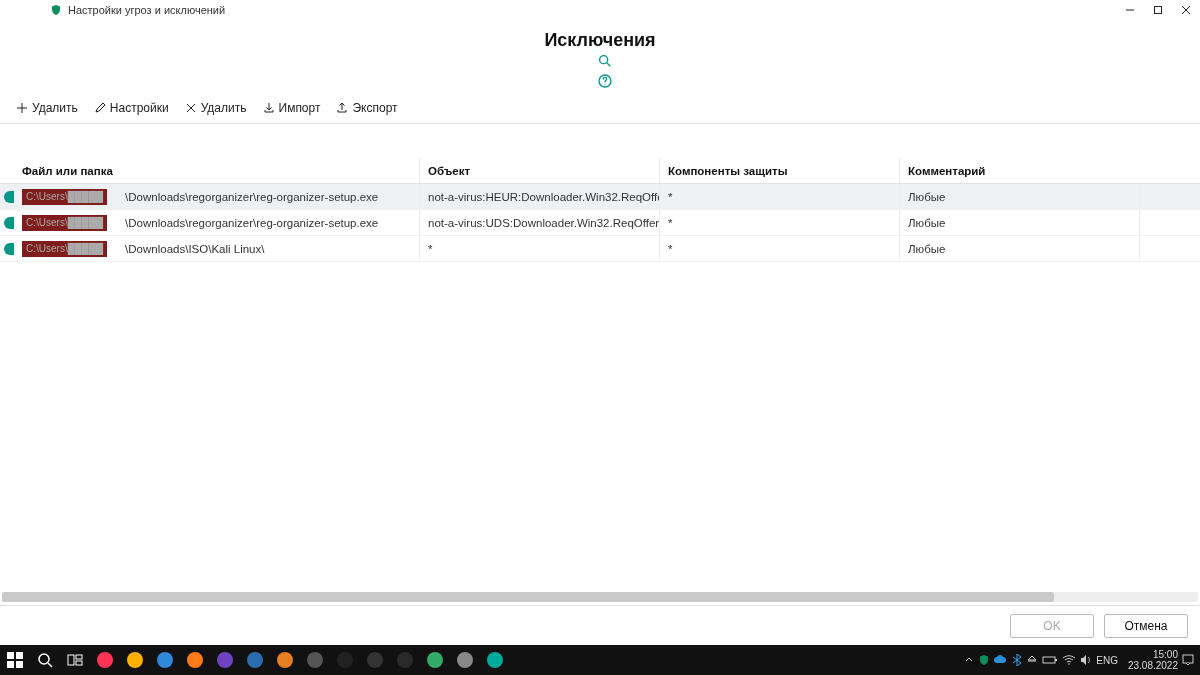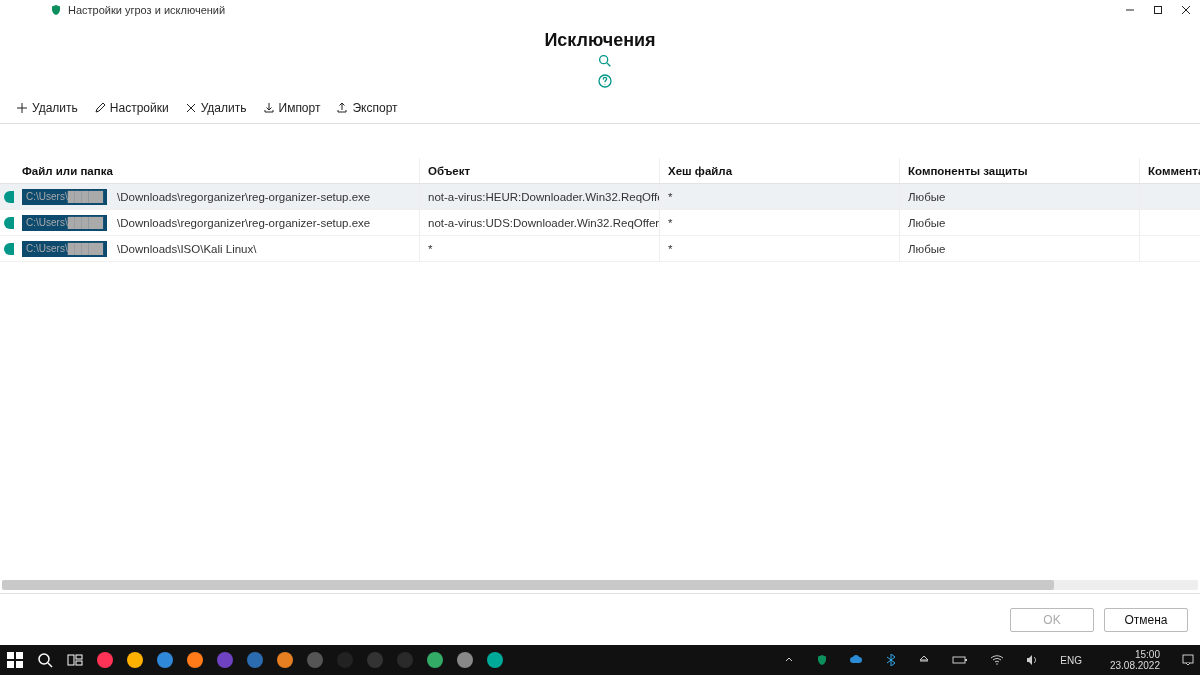--- a/index.html
+++ b/index.html
@@ -37,43 +37,43 @@
   .c2 { width: 240px; }
   .c3 { width: 240px; }
   .c4 { width: 240px; }
   .c5 { width: 60px; flex:1;}
   .trow { height: 26px; border-bottom: 1px solid #f0f0f0; color: #333; }
   .trow.sel { background: #eef1f4; }
 
   .toggle { width: 22px; height: 12px; border-radius: 6px; background: #009688; position: relative; margin: 0 4px; flex:0 0 22px;}
   .toggle::after { content:""; position:absolute; right:1px; top:1px; width:10px; height:10px; background:#fff; border-radius:50%; }
 
-  .blackbox { background:#0c4a6e; color:#aaa; padding: 2px 4px; font-size:10px; line-height:1; margin-right:10px; display:inline-block; height:16px; display:flex; align-items:center;}
+  .blackbox { background:#7f1d1d; color:#aaa; padding: 2px 4px; font-size:10px; line-height:1; margin-right:18px; display:inline-block; height:16px; display:flex; align-items:center;}
 
   .path-cell { display:flex; align-items:center; gap:0; }
   .rest-path { font-size: 11.5px; color:#333;}
 
   
   .hscroll { height:14px; background:#fff; display:flex; align-items:center; padding: 0 2px 2px; }
   .hscroll .track { flex:1; height:10px; background:#eee; border-radius:2px; position:relative;}
   .hscroll .thumb { position:absolute; left:0; top:0; height:10px; width:88%; background:#c9c9c9; border-radius:2px;}
 
   
-  .dlg-footer { height: 52px; border-top:1px solid #e0e0e0; display:flex; align-items:center; justify-content:flex-end; gap:10px; padding: 0 12px; background:#fff;}
+  .dlg-footer { height: 40px; border-top:1px solid #e0e0e0; display:flex; align-items:center; justify-content:flex-end; gap:10px; padding: 0 12px; background:#fff;}
   .btn { min-width: 84px; height: 24px; border:1px solid #bbb; background:#fff; font-size:12px; border-radius:2px; display:flex; align-items:center; justify-content:center;}
   .btn.disabled { color:#aaa; }
   .btn.default { color:#111; }
 
   
   .taskbar { height: 30px; background:#111; display:flex; align-items:center; color:#ddd; font-size:10px; }
   .tb-left { display:flex; align-items:center; height:100%; }
   .tb-item { width:30px; height:30px; display:flex; align-items:center; justify-content:center; }
   .tb-item svg { width:16px; height:16px; }
   .tb-spacer { flex:1; }
-  .tb-right { display:flex; align-items:center; gap:22px; padding-right:6px; height:100%;}
+  .tb-right { display:flex; align-items:center; gap:4px; padding-right:6px; height:100%;}
   .tb-clock { text-align:right; line-height:1.1; font-size:10px; padding-left:6px;}
 
   .circle { width:16px; height:16px; border-radius:50%; }
 </style>
 </head>
 <body>
 
 <div class="titlebar">
   <svg class="shield" viewBox="0 0 24 24">
       <path fill="#0b8f5d" d="M12 2l8 3v6c0 5-3.4 9.7-8 11-4.6-1.3-8-6-8-11V5l8-3z"></path>
@@ -147,21 +147,20 @@
   </div>
 </div>
 
 <div class="divider"></div>
 
 <div class="table-wrap">
   <div class="thead">
     <div class="col c0"></div>
     <div class="col c1">Файл или папка</div>
     <div class="col c2">Объект</div>
-    <div class="col c3">Хеш файла</div>
     <div class="col c4">Компоненты защиты</div>
     <div class="col c5">Комментарий</div>
   </div>
   <div id="tbody">
       <div class="trow sel">
     <div class="col c0">
           <div class="toggle"></div>
         </div>
     <div class="col c1 path-cell">
       <span class="blackbox">C:\Users\█████</span>

